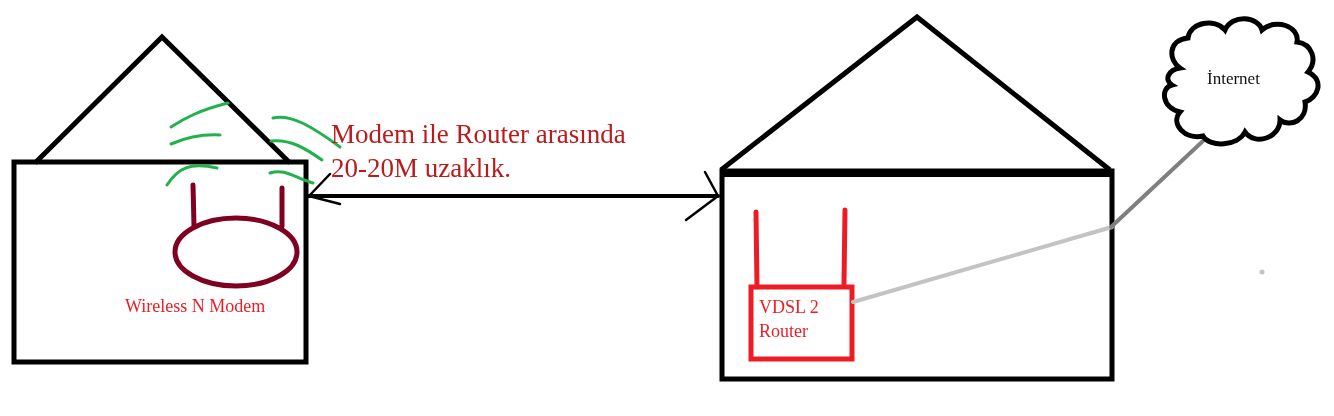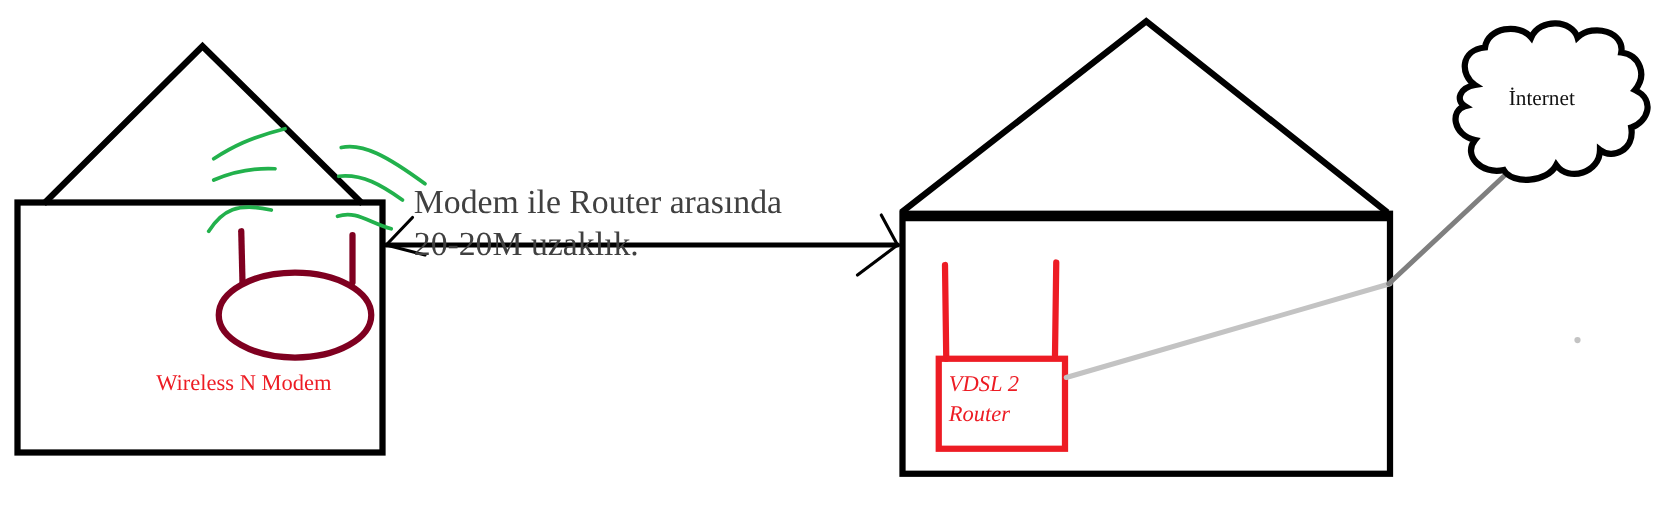--- a/index.html
+++ b/index.html
@@ -1,21 +1,21 @@
 <!DOCTYPE html>
 <html><head>
 <meta charset="utf-8">
 <style>
   html, body { margin: 0; padding: 0; background: #ffffff; }
   body { width: 1334px; height: 416px; position: relative; overflow: hidden; }
   svg#canvas { position: absolute; left: 0; top: 0; }
   .lbl { position: absolute; white-space: nowrap; font-family: "Liberation Serif", "DejaVu Serif", serif; }
-  #distance-label { left: 331px; top: 117px; font-size: 27px; line-height: 34px; color: #404040; margin-top: 27px; }
+  #distance-label { left: 331px; top: 117px; font-size: 27px; line-height: 34px; color: #b91c1c; }
   #router-label { left: 125px; top: 296px; font-size: 18px; color: #ed1c24; }
-  #modem-label { left: 759px; top: 295px; font-size: 18px; line-height: 24px; color: #ed1c24; font-style: italic; }
+  #modem-label { left: 759px; top: 295px; font-size: 18px; line-height: 24px; color: #ed1c24; }
   #internet-label { left: 1207px; top: 69px; font-size: 17px; color: #111111; }
 </style>
 </head>
 <body>
 
 <svg id="canvas" width="1334" height="416" viewBox="0 0 1334 416">
 
   <g>
     <polyline points="35,163 162,37 290,163" fill="none" stroke="#000" stroke-width="5" stroke-linejoin="miter"></polyline>
     <rect x="14" y="162" width="292" height="200" fill="none" stroke="#000" stroke-width="5"></rect>

